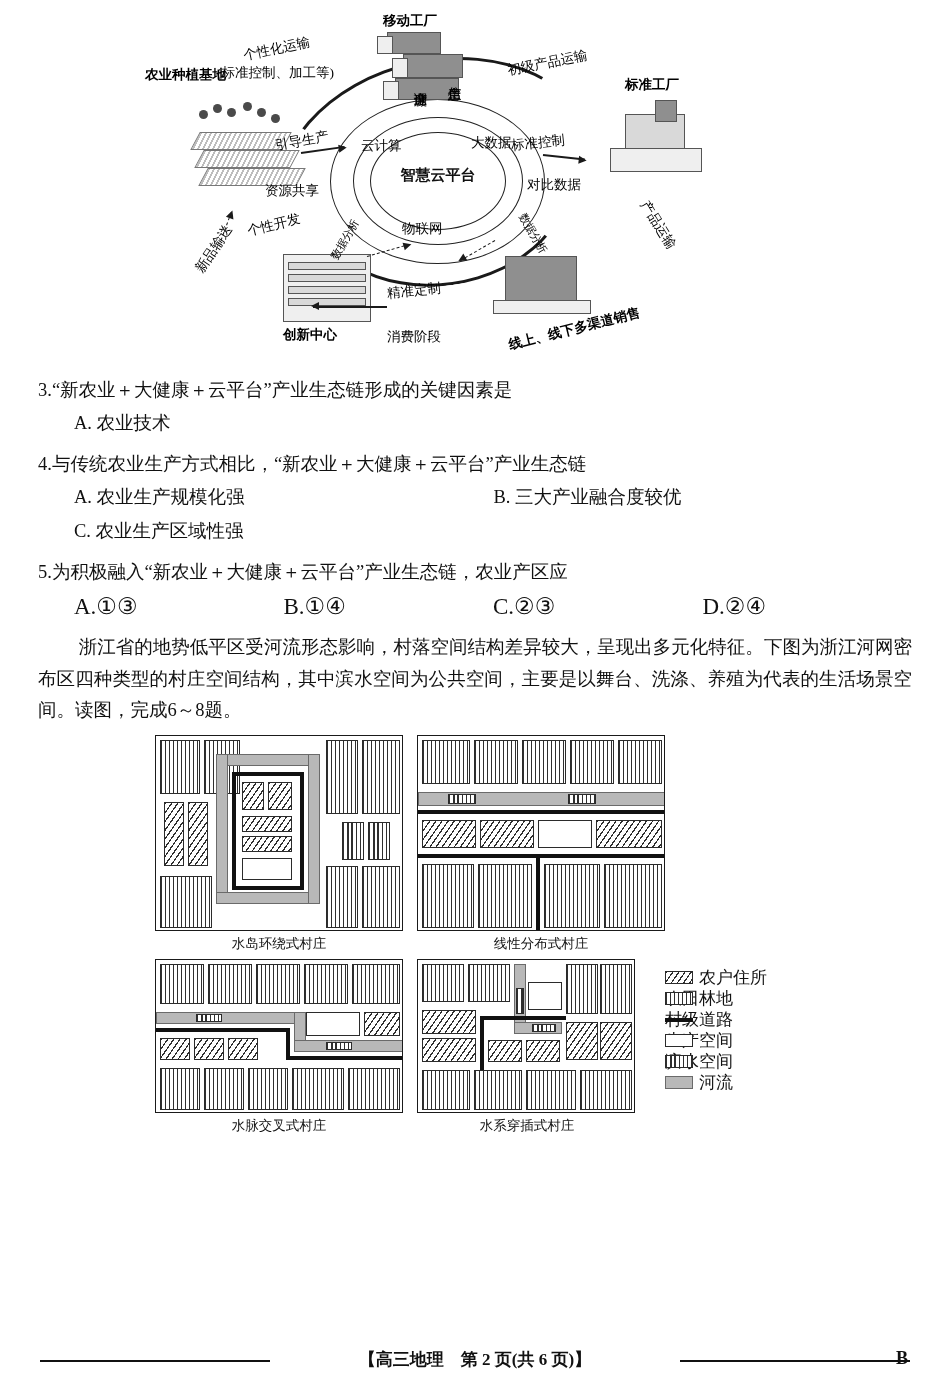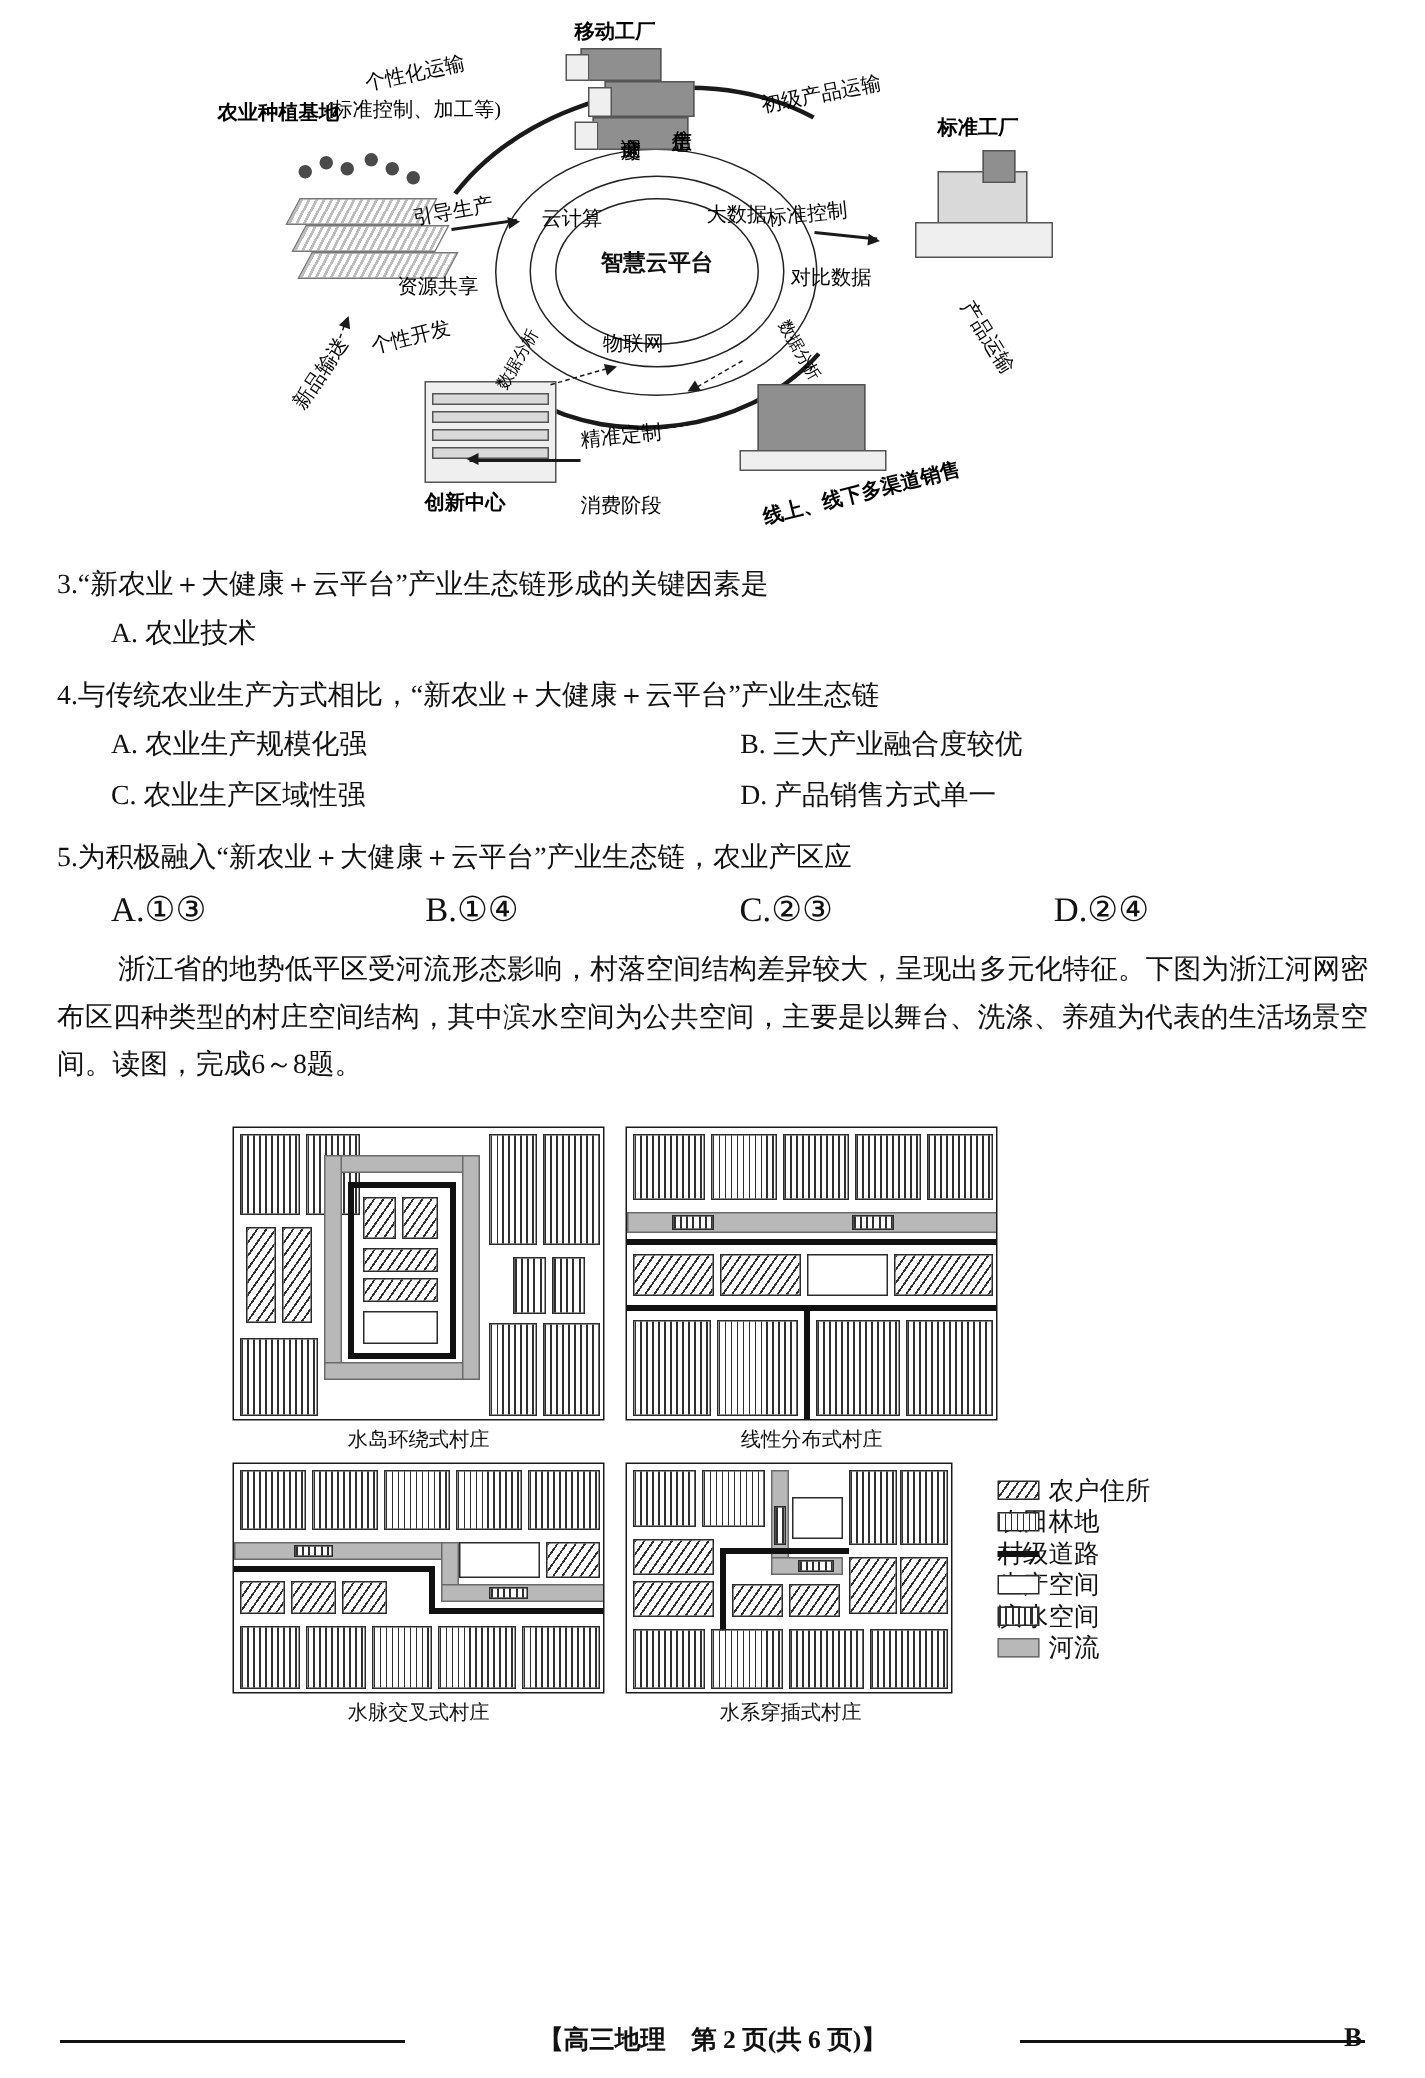--- a/index.html
+++ b/index.html
@@ -160,21 +160,21 @@
     font-size: 18.5px;
     line-height: 1.72;
     margin-top: 12px;
     text-align: justify;
   }
   .para .indent { display: inline-block; width: 2.2em; }
 
   
   .fig2 {
     position: relative;
-    margin: 24px auto 0 auto;
+    margin: 8px auto 0 auto;
     width: 640px;
     height: 398px;
   }
   .vmap {
     position: absolute;
     border: 1.5px solid #1a1a1a;
     background: #fff;
     box-sizing: border-box;
     overflow: hidden;
   }
@@ -359,21 +359,20 @@
 
   <div class="q">
     <span>4.</span><span class="stem">与传统农业生产方式相比，“新农业＋大健康＋云平台”产业生态链</span>
   </div>
   <div class="opts">
     <div class="o c1">A. 农业生产规模化强</div>
     <div class="o c2">B. 三大产业融合度较优</div>
   </div>
   <div class="opts">
     <div class="o c1">C. 农业生产区域性强</div>
-    <div class="o c2">D. 产品销售方式单一</div>
   </div>
 
   <div class="q">
     <span>5.</span><span class="stem">为积极融入“新农业＋大健康＋云平台”产业生态链，农业产区应</span>
   </div>
   <div class="opts4">
     <div class="o">A.①③</div>
     <div class="o">B.①④</div>
     <div class="o">C.②③</div>
     <div class="o">D.②④</div>

